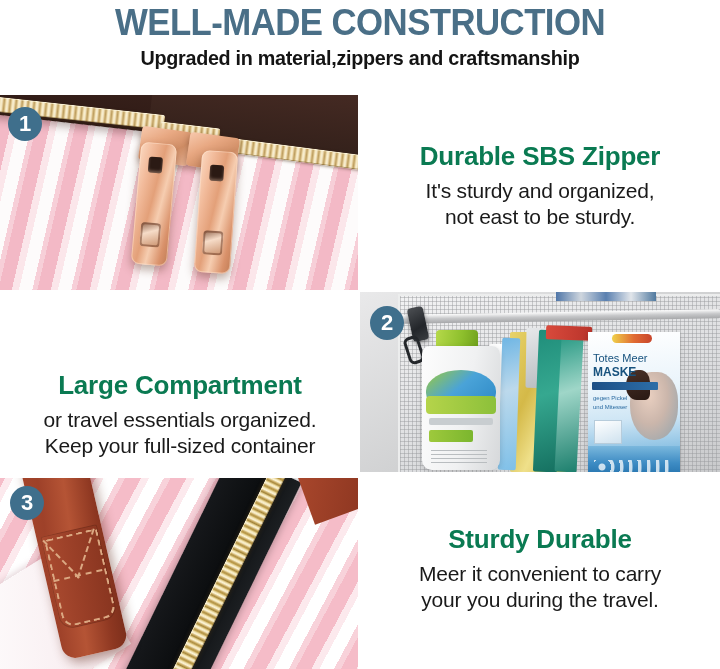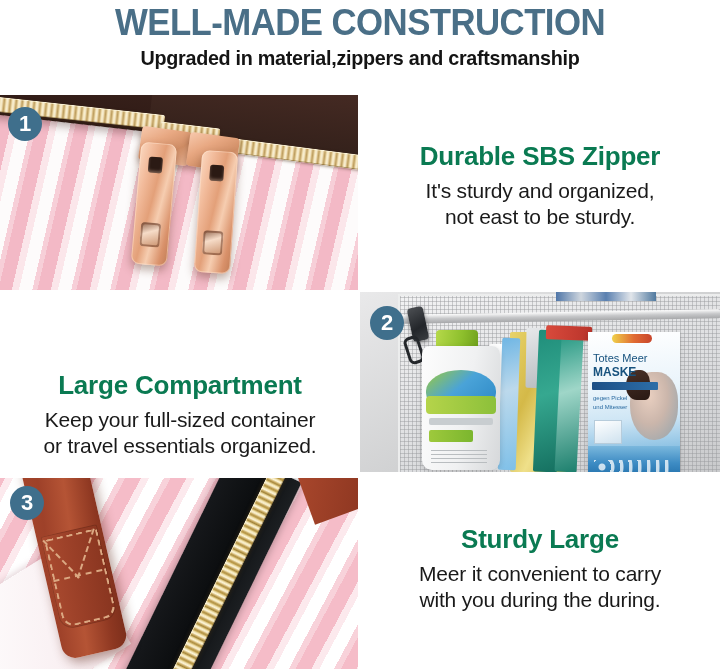--- a/index.html
+++ b/index.html
@@ -395,22 +395,22 @@
     <div class="txt-head">Durable SBS Zipper</div>
     <div class="txt-body">
       <div>It's sturdy and organized,</div>
       <div>not east to be sturdy.</div>
     </div>
   </div>
 
   <div class="txtblock" style="left:0px; top:334px; width:360px;margin-top:37px;">
     <div class="txt-head">Large Compartment</div>
     <div class="txt-body">
+      <div>or travel essentials organized.</div>
       <div>Keep your full-sized container</div>
-      <div>or travel essentials organized.</div>
     </div>
   </div>
 
   <div class="photo" id="photo2">
     <div class="p2-bg"></div>
     <div class="p2-mesh"></div>
     <div class="p2-topstrip"></div>
     <div class="p2-ziptop"></div>
     <div class="p2-zipslider"></div>
     <div class="p2-ziptab"></div>
@@ -461,20 +461,20 @@
       <div class="p3-stitch-outline"></div>
       <div class="p3-stitch-x1"></div>
       <div class="p3-stitch-x2"></div>
       <div class="p3-stitch-mid"></div>
     </div>
     <div class="p3-rightbit"></div>
     <div class="badge" style="left:10px; top:8px;">3</div>
   </div>
 
   <div class="txtblock" style="left:360px; top:525px; width:360px;">
-    <div class="txt-head">Sturdy Large</div>
+    <div class="txt-head">Sturdy Durable</div>
     <div class="txt-body">
       <div>Meer it convenient to carry</div>
-      <div>with you during the during.</div>
+      <div>your you during the travel.</div>
     </div>
   </div>
 
 </div>
 
 </body></html>

